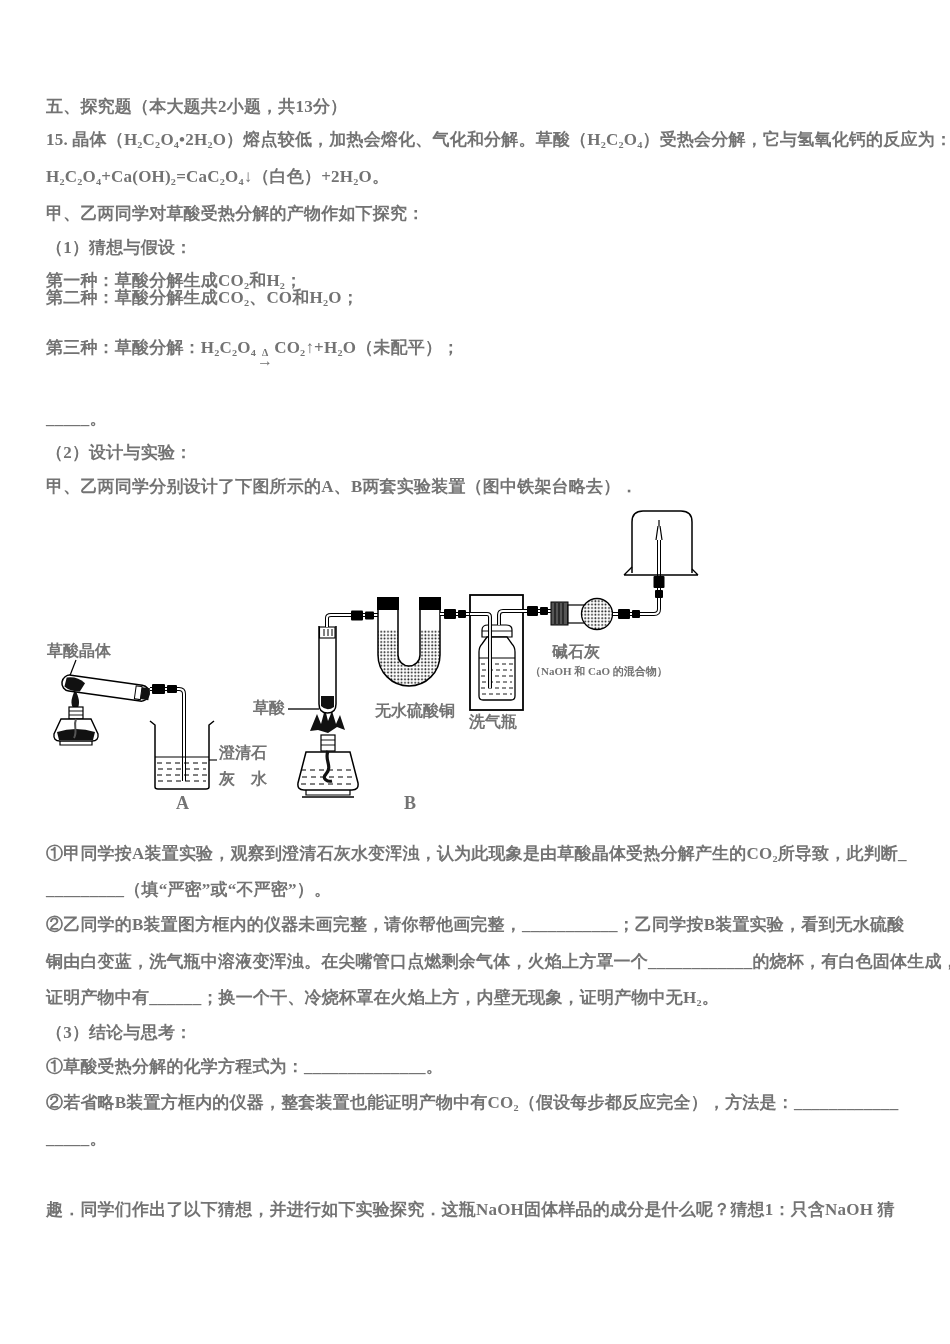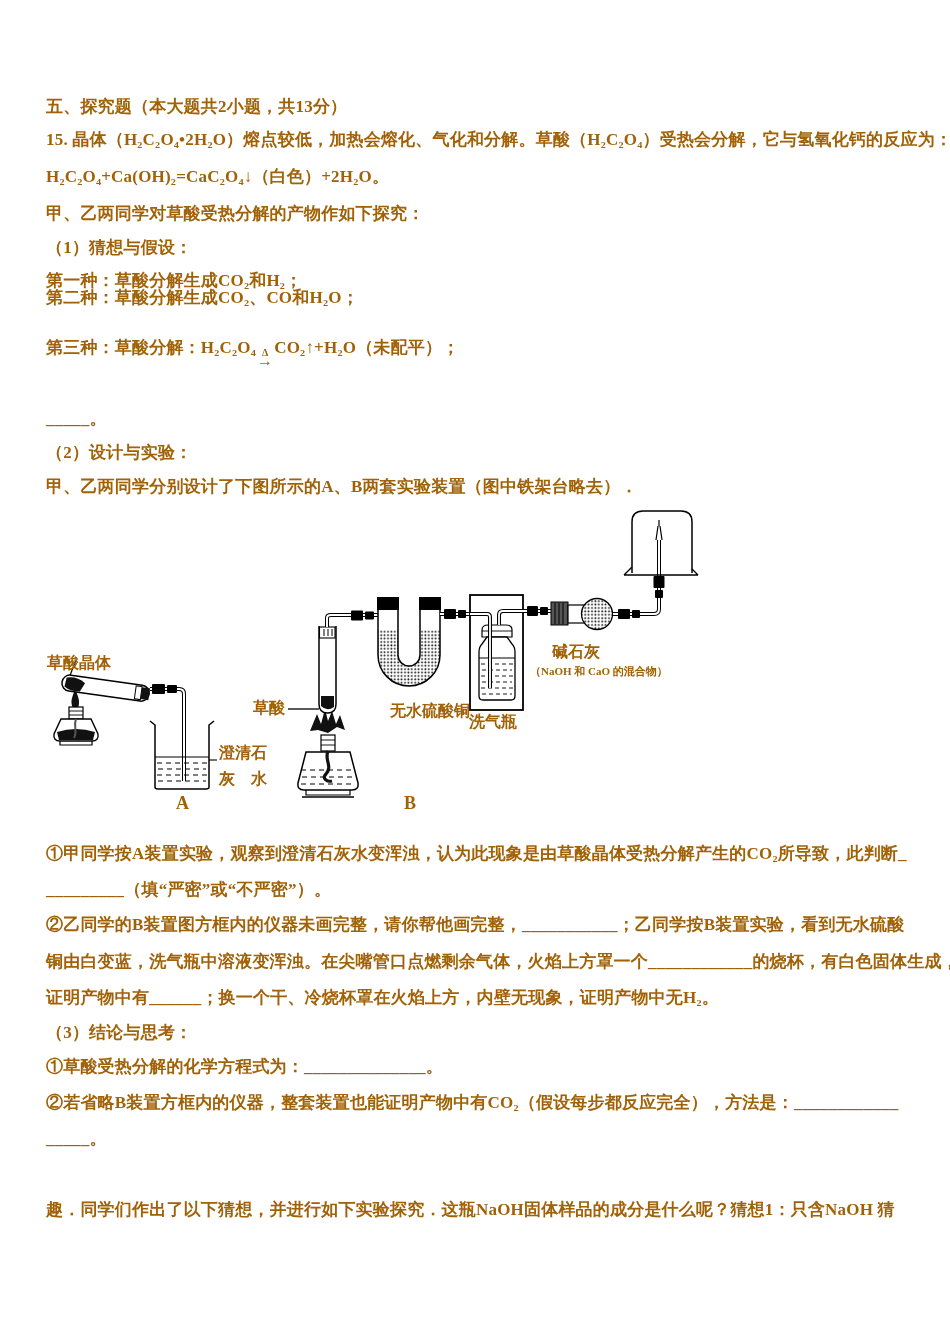--- a/index.html
+++ b/index.html
@@ -1,17 +1,17 @@
 <!DOCTYPE html>
 <html><head>
 <meta charset="utf-8">
 <style>
   html,body{margin:0;padding:0;background:#ffffff;}
   .page{position:relative;width:950px;height:1344px;background:#ffffff;overflow:hidden;
-        font-family:"Liberation Serif","DejaVu Serif",serif;color:#a16207;}
+        font-family:"Liberation Serif","DejaVu Serif",serif;color:#737373;}
   .tl{position:absolute;left:46px;font-size:17px;font-weight:700;white-space:nowrap;
       letter-spacing:0.2px;line-height:22px;}
   .stack{display:inline-flex;flex-direction:column;align-items:center;vertical-align:-3px;
          line-height:1;margin:0 1px;}
   .stack .top{font-size:10px;line-height:9px;}
   .stack .bot{font-size:16px;line-height:12px;margin-top:-2px;}
   .diagram{position:absolute;left:40px;top:498px;width:880px;height:330px;}
   .dlabel{position:absolute;font-size:16px;font-weight:700;white-space:nowrap;line-height:18px;}
   .dlabel.small{font-size:11px;}
   .dlabel.cap{font-size:18px;}
@@ -175,26 +175,26 @@
           <rect x="615" y="92" width="8" height="8" rx="1" fill="#000"></rect>
           <path d="M 616,42 L 618,28 M 622,42 L 620,28 M 619,22 L 619,28" stroke="#000" stroke-width="1.2" fill="none"></path>
         </g>
         <g>
           <path d="M 592,75 L 592,24 Q 592,13 603,13 L 641,13 Q 652,13 652,24 L 652,75" fill="none" stroke="#000" stroke-width="1.5"></path>
           <path d="M 584,77 H 658 M 584,77 L 592,69 M 658,77 L 652,71" stroke="#000" stroke-width="1.3" fill="none"></path>
         </g>
       </g>
     </svg>
 
-    <div class="dlabel" style="left:7px;top:156px">草酸晶体</div>
+    <div class="dlabel" style="left:7px;top:144px">草酸晶体</div>
     <div class="dlabel" style="left:179px;top:246px">澄清石</div>
     <div class="dlabel" style="left:179px;top:272px">灰　水</div>
     <div class="dlabel cap" style="left:136px;top:296px">A</div>
     <div class="dlabel" style="left:213px;top:201px">草酸</div>
-    <div class="dlabel" style="left:350px;top:204px">无水硫酸铜</div>
+    <div class="dlabel" style="left:335px;top:204px">无水硫酸铜</div>
     <div class="dlabel" style="left:429px;top:215px">洗气瓶</div>
     <div class="dlabel" style="left:512px;top:145px">碱石灰</div>
     <div class="dlabel small" style="left:490px;top:164px">（NaOH 和 CaO 的混合物）</div>
     <div class="dlabel cap" style="left:364px;top:296px">B</div>
   </div>
 
   <div class="tl" style="top:843px">①甲同学按A装置实验，观察到澄清石灰水变浑浊，认为此现象是由草酸晶体受热分解产生的CO₂所导致，此判断_</div>
   <div class="tl" style="top:879px">_________（填“严密”或“不严密”）。</div>
   <div class="tl" style="top:914px">②乙同学的B装置图方框内的仪器未画完整，请你帮他画完整，___________；乙同学按B装置实验，看到无水硫酸</div>
   <div class="tl" style="top:951px">铜由白变蓝，洗气瓶中溶液变浑浊。在尖嘴管口点燃剩余气体，火焰上方罩一个____________的烧杯，有白色固体生成，</div>

